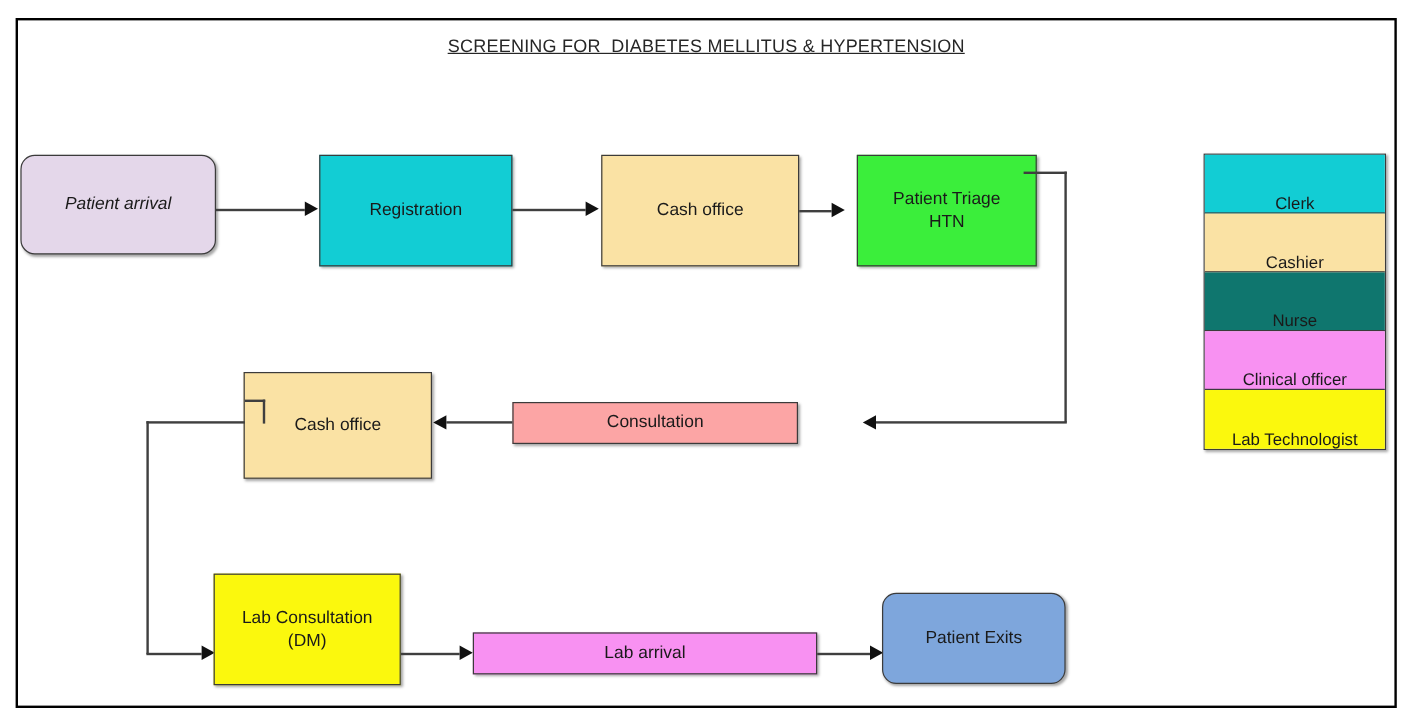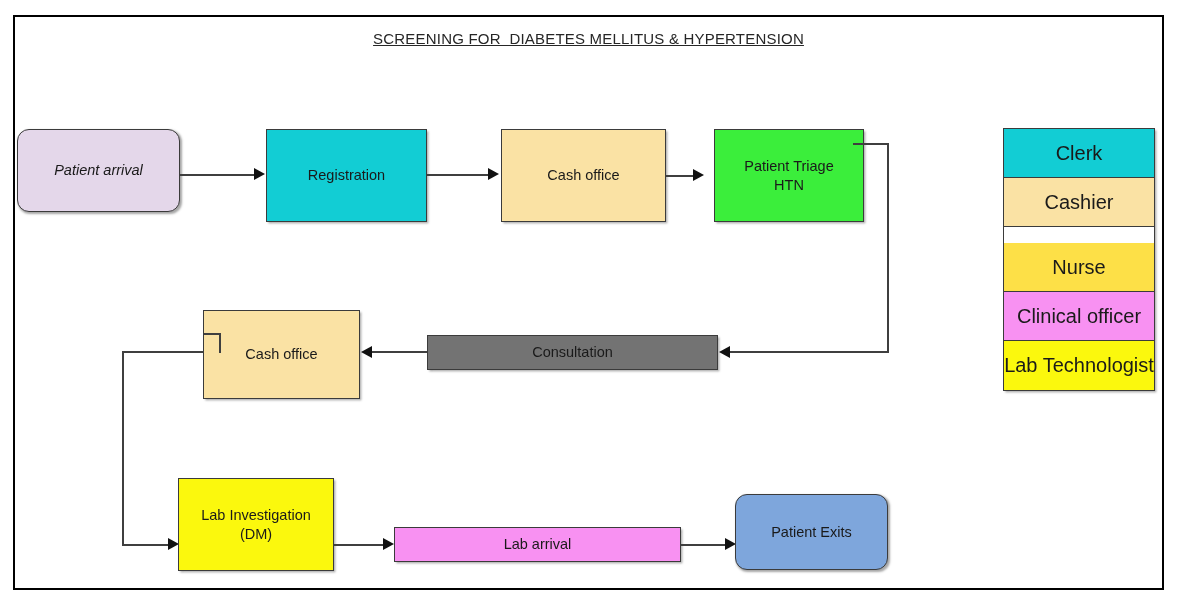--- a/index.html
+++ b/index.html
@@ -87,23 +87,23 @@
     left: 1003px;
     top: 128px;
     width: 152px;
     border: 1.6px solid #3b3b3b;
     box-sizing: border-box;
     box-shadow: 1.5px 1.5px 2.2px rgba(0,0,0,0.35);
   }
   .legend-row {
     height: 49px;
     display: flex;
-    align-items: center;
+    align-items: flex-end;
     justify-content: center;
-    font-size: 20px;
+    font-size: 14px;
     color: #1a1a1a;
     border-bottom: 1.6px solid #3b3b3b;
     box-sizing: border-box;
   }
   .legend-row:last-child { border-bottom: none; }
 
   
   .hook-h, .hook-v { position: absolute; background: #3f3f3f; }
   .hook-h { height: 2px; }
   .hook-v { width: 2px; }
@@ -140,41 +140,41 @@
   <div class="node" style="left:703px; top:129px; width:150px; height:93px; background:#3BEE3B;margin-left:11px;">
     <span class="lbl">Patient Triage
 HTN</span>
   </div>
 
   <div class="hline" style="left:853px; top:143px; width:36px;"></div>
   <div class="vline" style="left:887px; top:143px; height:209px;"></div>
   <div class="hline" style="left:730px; top:351px; width:159px;"></div>
   <div class="arrow-l" style="left:719px; top:346px;"></div>
 
-  <div class="node" style="left:427px; top:335px; width:291px; height:35px; background:#737373;">
+  <div class="node" style="left:427px; top:335px; width:238px; height:35px; background:#fca5a5;">
     <span class="lbl">Consultation</span>
   </div>
 
   <div class="hline" style="left:372px; top:351px; width:55px;"></div>
   <div class="arrow-l" style="left:361px; top:346px;"></div>
 
   <div class="node" style="left:203px; top:310px; width:157px; height:89px; background:#FAE2A4;">
     <span class="lbl">Cash office</span>
   </div>
 
   <div class="hook-h" style="left:204px; top:333px; width:17px;"></div>
   <div class="hook-v" style="left:219px; top:333px; height:20px;"></div>
 
   <div class="hline" style="left:122px; top:351px; width:82px;"></div>
   <div class="vline" style="left:122px; top:351px; height:194px;"></div>
   <div class="hline" style="left:122px; top:544px; width:46px;"></div>
   <div class="arrow-r" style="left:168px; top:538px;"></div>
 
   <div class="node" style="left:178px; top:478px; width:156px; height:93px; background:#FBF80D;">
-    <span class="lbl">Lab Investigation
+    <span class="lbl">Lab Consultation
 (DM)</span>
   </div>
 
   <div class="hline" style="left:334px; top:544px; width:49px;"></div>
   <div class="arrow-r" style="left:383px; top:538px;"></div>
 
   <div class="node" style="left:394px; top:527px; width:287px; height:35px; background:#F891F2;">
     <span class="lbl">Lab arrival</span>
   </div>
 
@@ -185,21 +185,21 @@
     <span class="lbl">Patient Exits</span>
   </div>
 
   <div id="legend">
     <div class="legend-row" style="background:#12CDD4;">
       <span>Clerk</span>
     </div>
     <div class="legend-row" style="background:#FAE2A4;">
       <span>Cashier</span>
     </div>
-    <div class="legend-row" style="background:#fde047;margin-top:16px;">
+    <div class="legend-row" style="background:#0f766e;">
       <span>Nurse</span>
     </div>
     <div class="legend-row" style="background:#F891F2;">
       <span>Clinical officer</span>
     </div>
     <div class="legend-row" style="background:#FBF80D;">
       <span>Lab Technologist</span>
     </div>
   </div>
 

